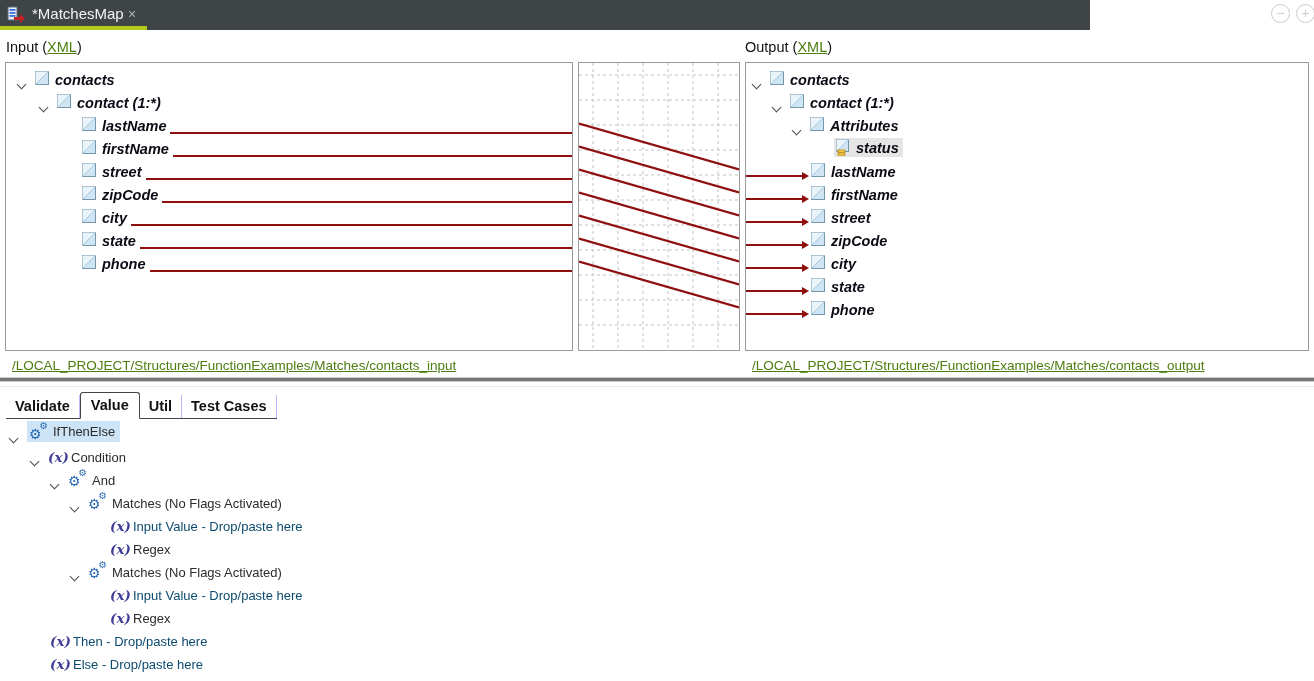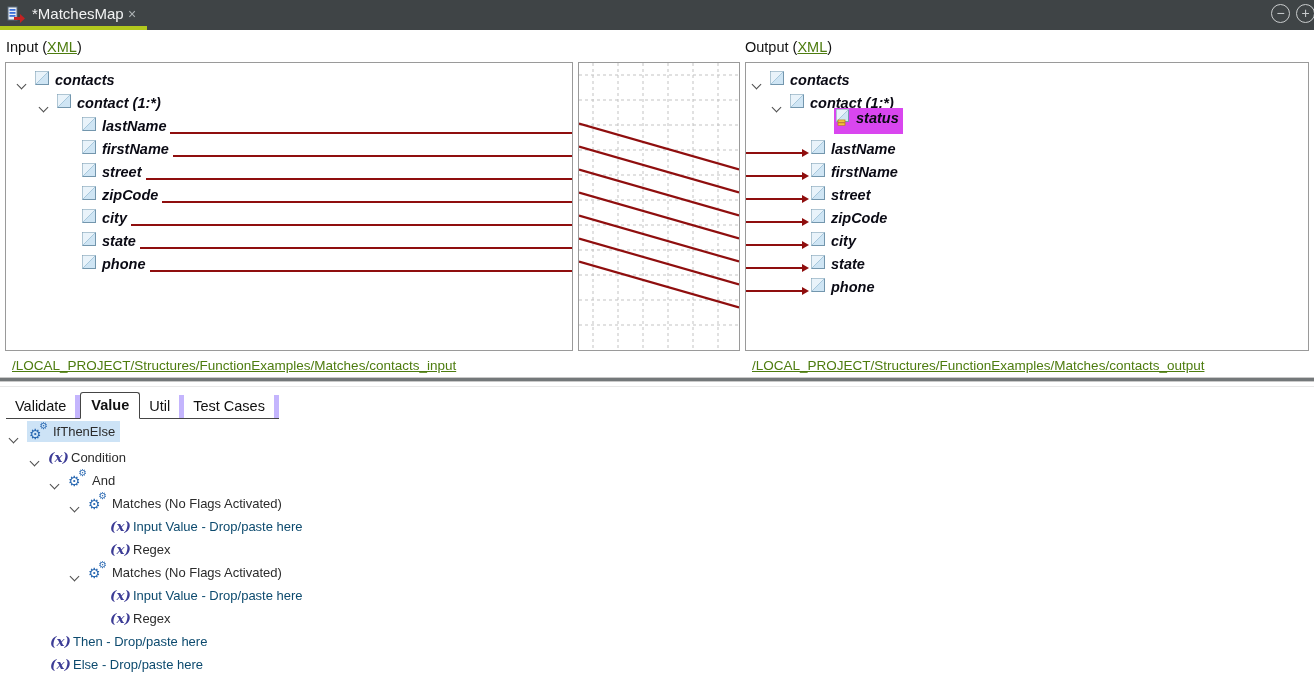--- a/index.html
+++ b/index.html
@@ -1,20 +1,20 @@
 <!DOCTYPE html>
 <html><head>
 <meta charset="utf-8">
 <style>
   * { margin:0; padding:0; box-sizing:border-box; }
   html,body { width:1314px; height:681px; overflow:hidden; background:#fff;
               font-family:"Liberation Sans", sans-serif; }
 
   
-  .tabbar { position:absolute; left:0; top:0; width:1314px; height:30px; background:#3f4446; }
+  .tabbar { position:absolute; left:0; top:0; width:1090px; height:30px; background:#3f4446; }
   .doc-icon { position:absolute; left:7px; top:6px; width:20px; height:18px; }
   .tab-title { position:absolute; left:32px; top:5px; font-size:15px; color:#f2f3f3; }
   .tab-close { position:absolute; left:128px; top:6px; font-size:14px; color:#aeb3b5; cursor:default; }
   .tab-underline { position:absolute; left:0; top:26px; width:147px; height:4px; background:#b2c81d; }
   .zoom-btn { position:absolute; top:4px; width:19px; height:19px; border:1.5px solid #c9cccd;
               border-radius:50%; color:#c9cccd; font-size:14px; line-height:16px; text-align:center; }
   .zoom-out { left:1271px; } .zoom-in { left:1296px; }
 
   
   .pane-header { position:absolute; top:39px; font-size:14.5px; color:#111; }
@@ -38,36 +38,36 @@
   
   .pl0{padding-left:12px} .pl1{padding-left:34px} .pl2{padding-left:76px}
   
   .opl0{padding-left:7px} .opl1{padding-left:27px} .opl2{padding-left:47px} .opl3{padding-left:88px}
 
   .alead { flex:none; width:63px; display:flex; align-items:center; margin-right:2px; }
   .aline { flex:1; height:2px; background:#8f0e0e; }
   .ahead { width:0; height:0; border-left:7px solid #8f0e0e;
            border-top:4px solid transparent; border-bottom:4px solid transparent; }
 
-  .hl-gray { display:flex; align-items:center; background:#d946ef; padding:1px 4px 8px 2px; }
+  .hl-gray { display:flex; align-items:center; background:#e5e5e5; padding:1px 4px 1px 2px; }
   .hl-blue { display:flex; align-items:center; background:#cde3f6; padding:1px 5px 1px 2px; }
 
   
   .path-link { position:absolute; top:358px; font-size:13.5px;margin-left:7px; }
   .path-in { left:5px; } .path-out { left:745px; }
 
   
   .splitter { position:absolute; left:0; top:377px; width:1314px; height:5px;
               background:#74787a; border-top:1px solid #c9c9c9; border-bottom:1px solid #c9c9c9; }
   .splitter2 { position:absolute; left:0; top:386px; width:1314px; height:1px; background:#e8e8e8; }
 
   
   .tabs { position:absolute; left:6px; top:392px; display:flex; align-items:flex-end;
           border-bottom:1px solid #454545; }
-  .btab { padding:3px 9px 4px; font-size:14.5px; color:#111; border-right:5px solid #c4b5fd; }
+  .btab { padding:3px 9px 4px; font-size:14.5px; color:#111; border-right:1px solid #c4b5fd;font-weight:bold; }
   .btab.active { font-weight:bold; border:1px solid #454545; border-bottom:1px solid #fff;
                  margin-bottom:-1px; border-radius:3px 3px 0 0; padding:4px 10px 5px; }
 
   
   .ftree { position:absolute; left:0; top:419px; width:1314px; }
   .flabel { font-size:13px; color:#2b2b2b; margin-left:4px; }
   .red .flabel { color:#0c4a6e; }
   .fxicon { flex:none; font-family:"DejaVu Serif", serif; font-style:italic; font-weight:600;
             font-size:13.5px; color:#3c3c96; width:19px; text-align:center; }
   .gicon { position:relative; flex:none; width:20px; height:19px; color:#2a69b2;
@@ -243,20 +243,29 @@
     <div class="row opl1">
       <span class="chev"></span>
       <span class="eicon"><svg width="14" height="14" viewBox="0 0 14 14">
             <rect x="0.5" y="0.5" width="13" height="13" fill="#cfe5f4" stroke="#7396ad"></rect>
             <path d="M0.5 0.5 L13.5 0.5 L0.5 13.5 Z" fill="#e9f3fa"></path>
             <path d="M0.5 13.5 L13.5 0.5" stroke="#a8c8dc"></path>
           </svg></span>
       <span class="xlabel">contact (1:*)</span>
     </div>
 
+    <div class="row opl2">
+      <span class="chev"></span>
+      <span class="eicon"><svg width="14" height="14" viewBox="0 0 14 14">
+            <rect x="0.5" y="0.5" width="13" height="13" fill="#cfe5f4" stroke="#7396ad"></rect>
+            <path d="M0.5 0.5 L13.5 0.5 L0.5 13.5 Z" fill="#e9f3fa"></path>
+            <path d="M0.5 13.5 L13.5 0.5" stroke="#a8c8dc"></path>
+          </svg></span>
+      <span class="xlabel">Attributes</span>
+    </div>
 
     <div class="row opl3">
       <span class="hl-gray">
         <span class="eicon"><svg width="15" height="17" viewBox="0 0 15 17">
               <rect x="0.5" y="0.5" width="12" height="12" fill="#cfe5f4" stroke="#7396ad"></rect>
               <path d="M0.5 0.5 L12.5 0.5 L0.5 12.5 Z" fill="#e9f3fa"></path>
               <path d="M0.5 12.5 L12.5 0.5" stroke="#a8c8dc"></path>
               <rect x="2" y="11" width="7" height="2.2" fill="#ffd24d" stroke="#b8860b" stroke-width="0.8"></rect>
               <rect x="2" y="14" width="7" height="2.2" fill="#ffd24d" stroke="#b8860b" stroke-width="0.8"></rect>
             </svg></span>

